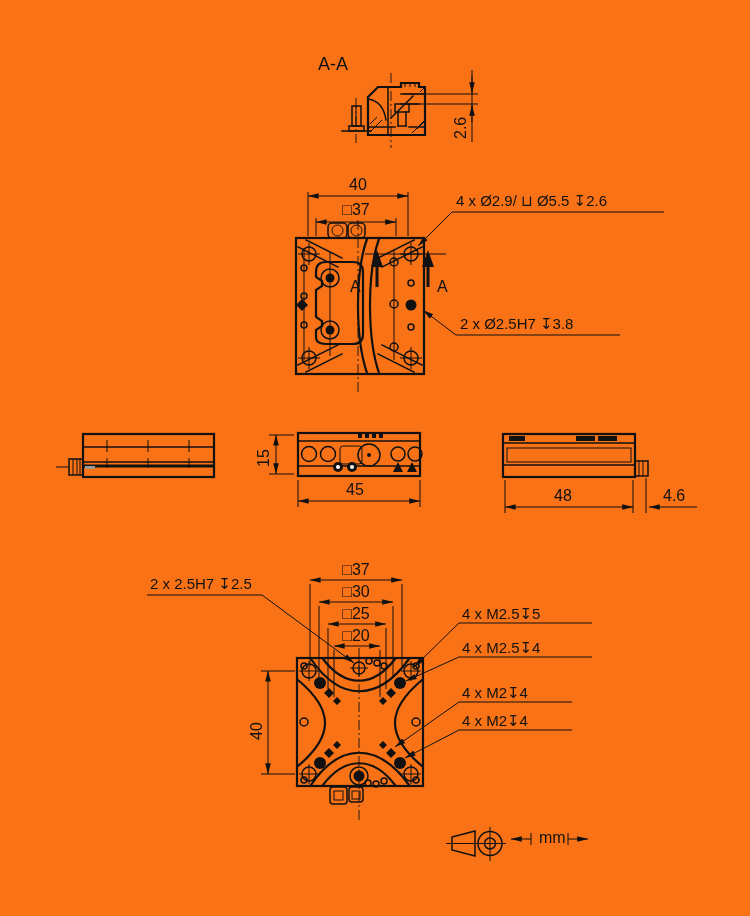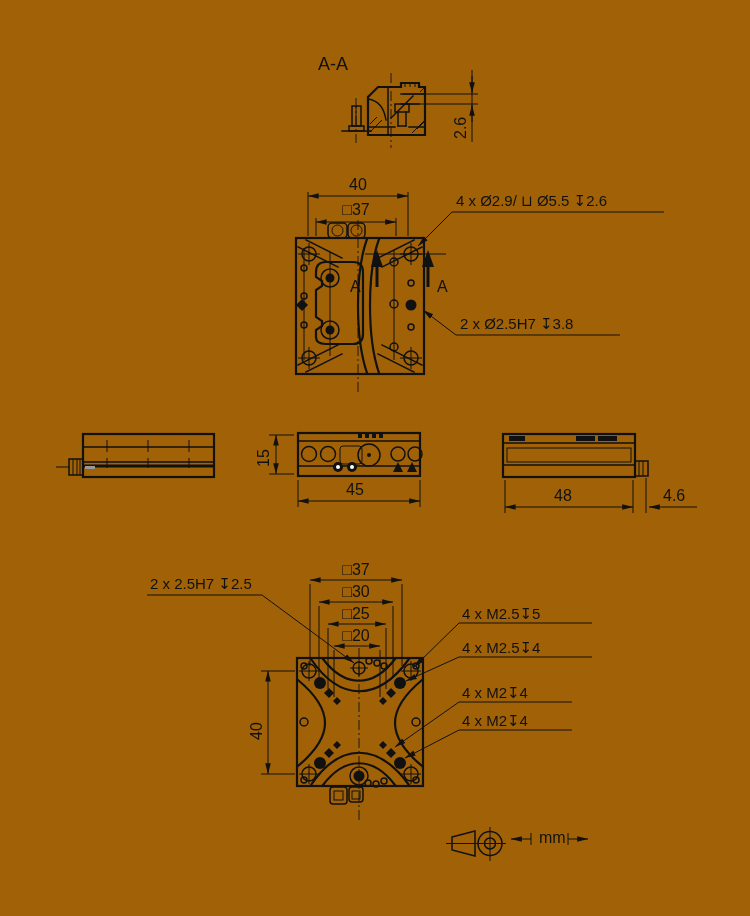--- a/index.html
+++ b/index.html
@@ -1,16 +1,16 @@
 <!DOCTYPE html>
 <html><head>
 <meta charset="utf-8">
 <style>
   html,body{margin:0;padding:0;background:#fff;}
-  .canvas{width:750px;height:916px;background:#a16207;position:relative;overflow:hidden;}
+  .canvas{width:750px;height:916px;background:#f97316;position:relative;overflow:hidden;}
   svg{display:block;}
   .o{fill:none;stroke:#111;stroke-width:2.2;stroke-linejoin:miter;stroke-linecap:square;}
   .m{fill:none;stroke:#111;stroke-width:1.5;stroke-linecap:square;}
   .t{fill:none;stroke:#111;stroke-width:1;stroke-linecap:butt;}
   .d{fill:none;stroke:#111;stroke-width:1;}
   .cl{fill:none;stroke:#111;stroke-width:0.9;stroke-dasharray:10 3 2 3;}
   .f{fill:#111;stroke:none;}
   .thick{fill:none;stroke:#111;stroke-width:3;}
   text{font-family:"Liberation Sans", sans-serif;font-size:16px;fill:#111;}
   .note{font-size:15px;}

